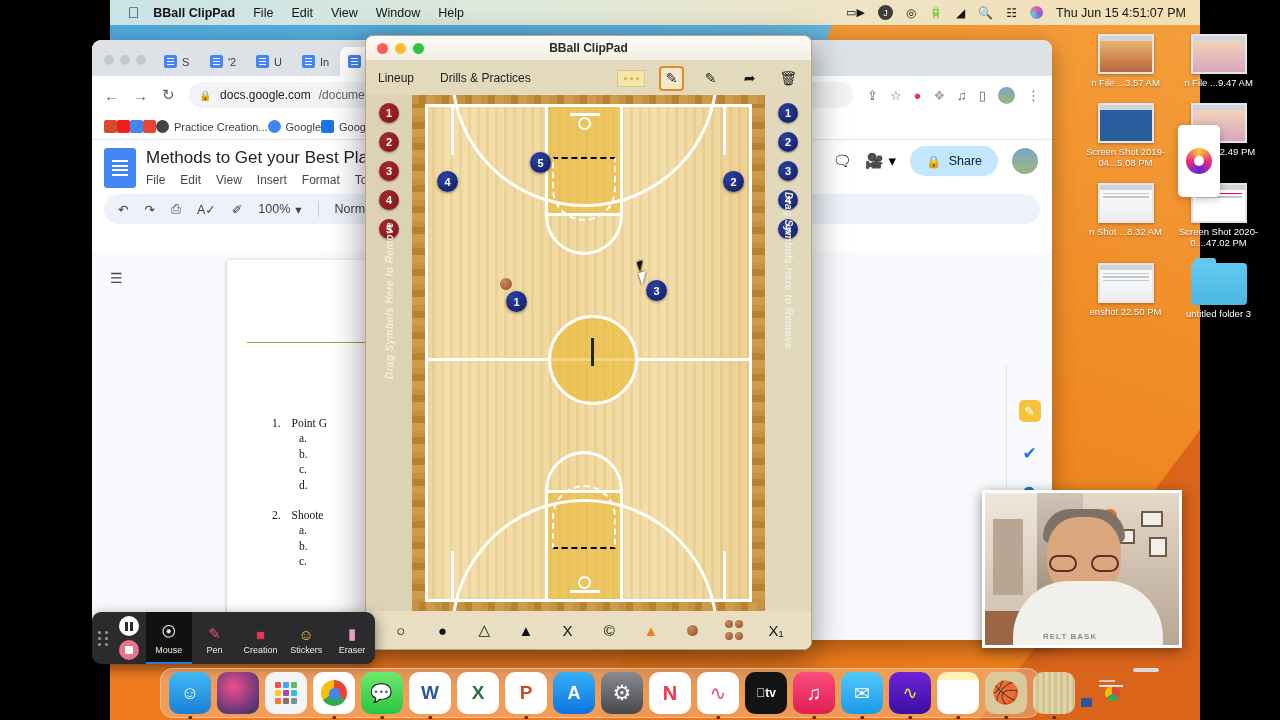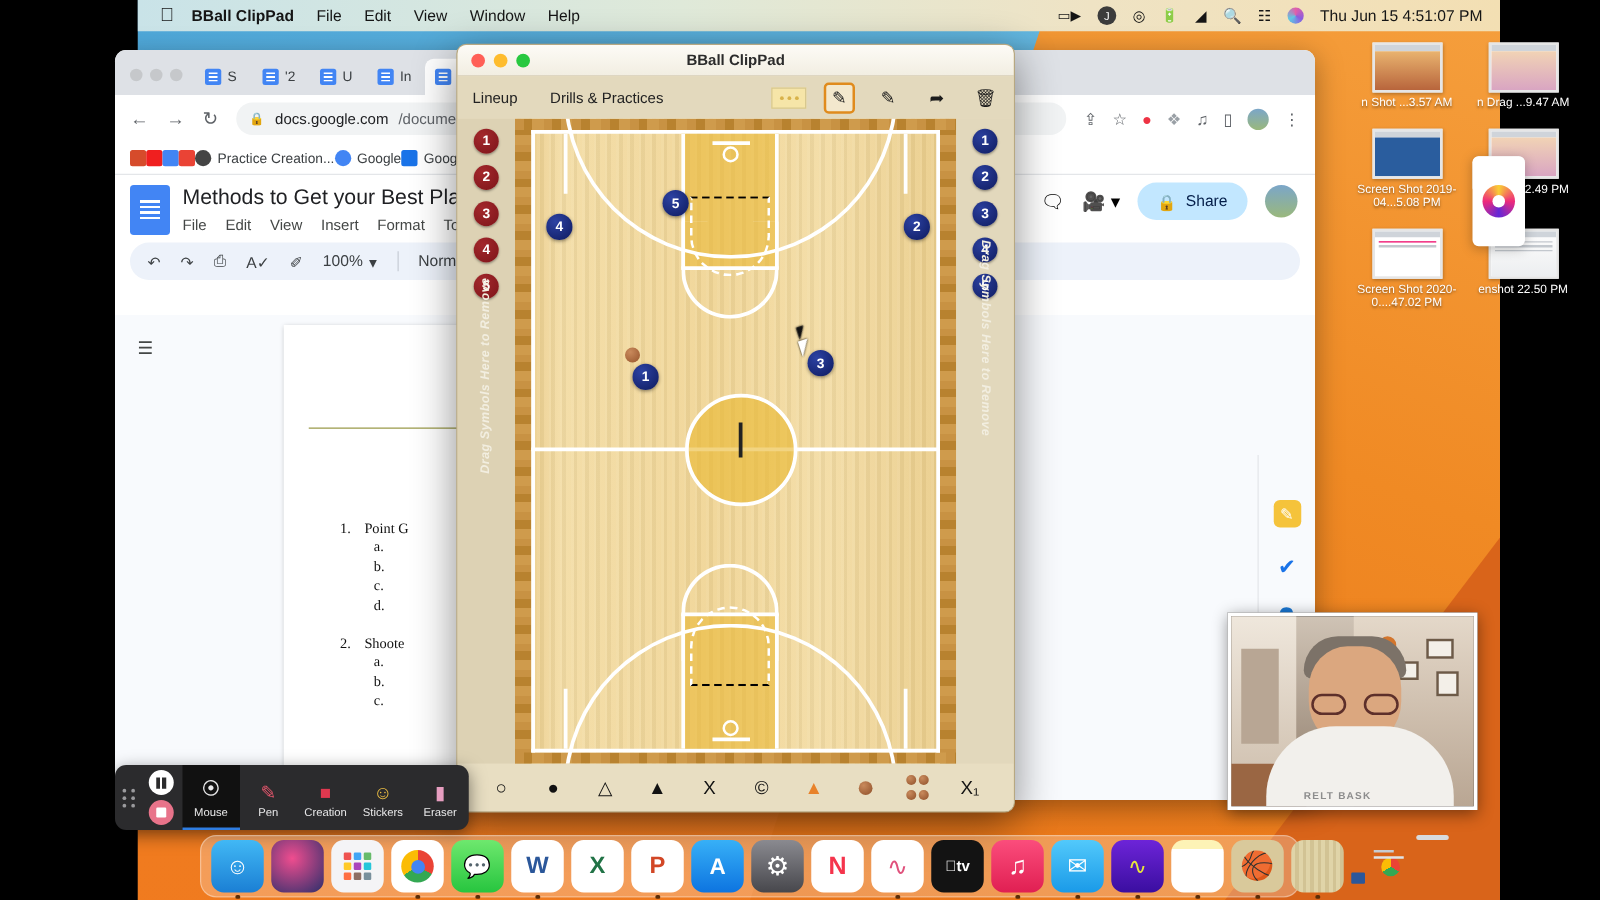--- a/index.html
+++ b/index.html
@@ -298,46 +298,59 @@
 
   <div class="blk-l"></div>
   <div class="blk-r"></div>
 
   <div class="dicons">
     <div class="dic">
       <div class="dthumb">
           <div class="dt-bar"></div>
           <div class="dt-body photo"></div>
         </div>
-      <div class="dlabel">n Shot
+      <div class="dlabel">n File
 ...3.57 AM</div>
     </div>
     <div class="dic">
       <div class="dthumb">
           <div class="dt-bar"></div>
           <div class="dt-body photo2"></div>
         </div>
-      <div class="dlabel">n Drag
+      <div class="dlabel">n File
 ...9.47 AM</div>
     </div>
     <div class="dic">
       <div class="dthumb">
           <div class="dt-bar"></div>
           <div class="dt-body blue"></div>
         </div>
       <div class="dlabel">Screen Shot
 2019-04...5.08 PM</div>
     </div>
     <div class="dic">
       <div class="dthumb">
           <div class="dt-bar"></div>
           <div class="dt-body photo2"></div>
         </div>
       <div class="dlabel">n Shot
 ...2.49 PM</div>
+    </div>
+    <div class="dic">
+      <div class="dthumb">
+          <div class="dt-bar"></div>
+          <div class="dt-body">
+            <div class="dt-lines">
+              <i></i>
+              <i></i>
+            </div>
+          </div>
+        </div>
+      <div class="dlabel">n Shot
+...8.32 AM</div>
     </div>
     <div class="dic">
       <div class="dthumb">
           <div class="dt-bar"></div>
           <div class="dt-body" style="background:#fff">
             <div class="dt-lines">
               <i style="background:#e06"></i>
               <i></i>
             </div>
           </div>
@@ -351,20 +364,24 @@
           <div class="dt-body">
             <div class="dt-lines">
               <i></i>
               <i></i>
               <i></i>
             </div>
           </div>
         </div>
       <div class="dlabel">enshot
 22.50 PM</div>
+    </div>
+    <div class="dic">
+      <div class="folder"></div>
+      <div class="dlabel">untitled folder 3</div>
     </div>
   </div>
 
   <div class="chrome">
     <div class="ch-tabs">
       <div class="tl">
           <i></i>
           <i></i>
           <i></i>
         </div>

